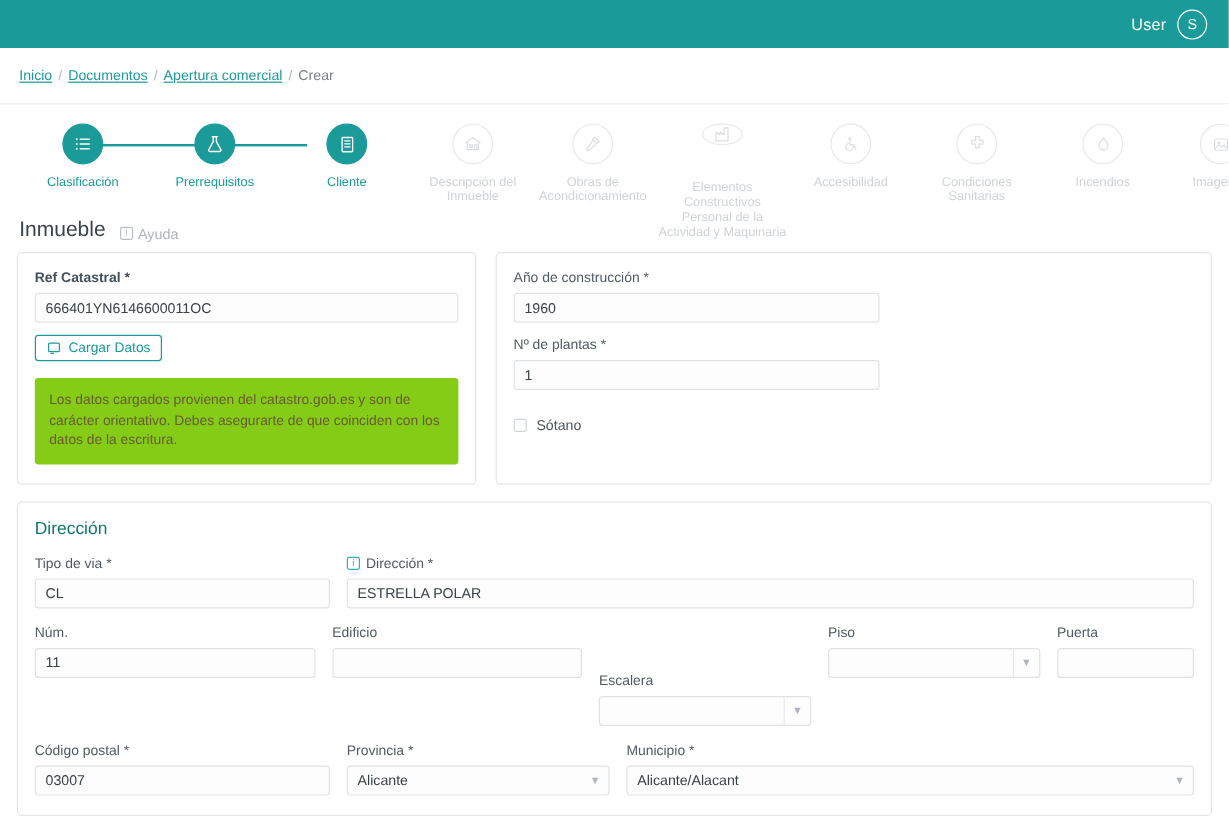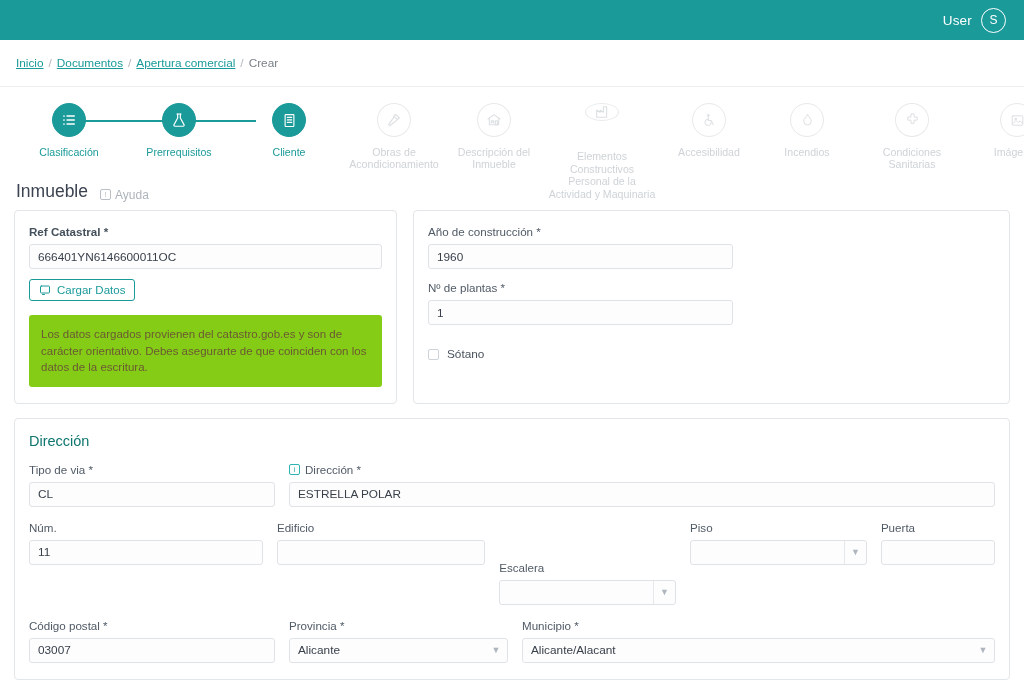--- a/index.html
+++ b/index.html
@@ -299,42 +299,42 @@
         </svg>
       </span>
     </div>
     <div class="step-label">Cliente</div>
   </div>
 
   <div class="step" style="width:100px;">
     <div class="step-circle">
       <span>
         <svg width="16" height="16" viewBox="0 0 24 24" fill="none" stroke="#dcdfe2" stroke-width="1.6" stroke-linecap="round" stroke-linejoin="round">
-          <path d="M14.5 3.5 20 9l-3 2.5-5.5-5.5z"></path>
-            <path d="M11.5 8 4 19l1.6 1.6L16 12.5"></path>
-        </svg>
-      </span>
-    </div>
-    <div class="step-label">Obras de Acondicionamiento</div>
-  </div>
-
-  <div class="step" style="width:100px;">
-    <div class="step-circle">
-      <span>
-        <svg width="16" height="16" viewBox="0 0 24 24" fill="none" stroke="#dcdfe2" stroke-width="1.6" stroke-linecap="round" stroke-linejoin="round">
           <path d="M3 10.5 12 4l9 6.5"></path>
             <path d="M5 10v9h14v-9"></path>
             <rect x="8" y="13" width="3.5" height="3"></rect>
             <rect x="14" y="13" width="3" height="6"></rect>
         </svg>
       </span>
     </div>
     <div class="step-label">Descripción del Inmueble</div>
   </div>
 
+  <div class="step" style="width:100px;">
+    <div class="step-circle">
+      <span>
+        <svg width="16" height="16" viewBox="0 0 24 24" fill="none" stroke="#dcdfe2" stroke-width="1.6" stroke-linecap="round" stroke-linejoin="round">
+          <path d="M14.5 3.5 20 9l-3 2.5-5.5-5.5z"></path>
+            <path d="M11.5 8 4 19l1.6 1.6L16 12.5"></path>
+        </svg>
+      </span>
+    </div>
+    <div class="step-label">Obras de Acondicionamiento</div>
+  </div>
+
   <div class="step" style="width:116px;gap:20px;">
     <div class="step-circle">
       <span>
         <svg width="16" height="16" viewBox="0 0 24 24" fill="none" stroke="#dcdfe2" stroke-width="1.6" stroke-linecap="round" stroke-linejoin="round">
           <path d="M4 20V9l5 3.5V9l5 3.5V4h5v16z"></path>
         </svg>
       </span>
     </div>
     <div class="step-label">Elementos Constructivos Personal de la Actividad y Maquinaria</div>
   </div>
@@ -345,40 +345,40 @@
         <svg width="15" height="15" viewBox="0 0 24 24" fill="none" stroke="#dcdfe2" stroke-width="1.6" stroke-linecap="round" stroke-linejoin="round">
           <circle cx="10" cy="3.8" r="1.6"></circle>
             <path d="M10 6v6h5l3 7"></path>
             <path d="M14.5 14a5 5 0 1 1-5-4"></path>
         </svg>
       </span>
     </div>
     <div class="step-label">Accesibilidad</div>
   </div>
 
+  <div class="step" style="width:112px;">
+    <div class="step-circle">
+      <span>
+        <svg width="15" height="15" viewBox="0 0 24 24" fill="none" stroke="#dcdfe2" stroke-width="1.6" stroke-linejoin="round">
+          <path d="M9.5 3h5v5h5v5h-5v5h-5v-5h-5V8h5z"></path>
+        </svg>
+      </span>
+    </div>
+    <div class="step-label">Condiciones Sanitarias</div>
+  </div>
+
   <div class="step" style="width:98px;">
     <div class="step-circle">
       <span>
         <svg width="15" height="15" viewBox="0 0 24 24" fill="none" stroke="#dcdfe2" stroke-width="1.6" stroke-linecap="round" stroke-linejoin="round">
           <path d="M12 3c3 4.5 6 6.4 6 10a6 6 0 0 1-12 0c0-3.6 3-5.5 6-10z"></path>
         </svg>
       </span>
     </div>
     <div class="step-label">Incendios</div>
-  </div>
-
-  <div class="step" style="width:112px;">
-    <div class="step-circle">
-      <span>
-        <svg width="15" height="15" viewBox="0 0 24 24" fill="none" stroke="#dcdfe2" stroke-width="1.6" stroke-linejoin="round">
-          <path d="M9.5 3h5v5h5v5h-5v5h-5v-5h-5V8h5z"></path>
-        </svg>
-      </span>
-    </div>
-    <div class="step-label">Condiciones Sanitarias</div>
   </div>
 
   <div class="step" style="width:98px;">
     <div class="step-circle">
       <span>
         <svg width="15" height="15" viewBox="0 0 24 24" fill="none" stroke="#dcdfe2" stroke-width="1.6" stroke-linecap="round" stroke-linejoin="round">
           <rect x="3.5" y="4.5" width="17" height="15" rx="1.5"></rect>
             <circle cx="9" cy="9.5" r="1.3"></circle>
             <path d="M4.5 17 9.5 12l3.5 3.2L16 12.5l3.8 4"></path>
         </svg>

